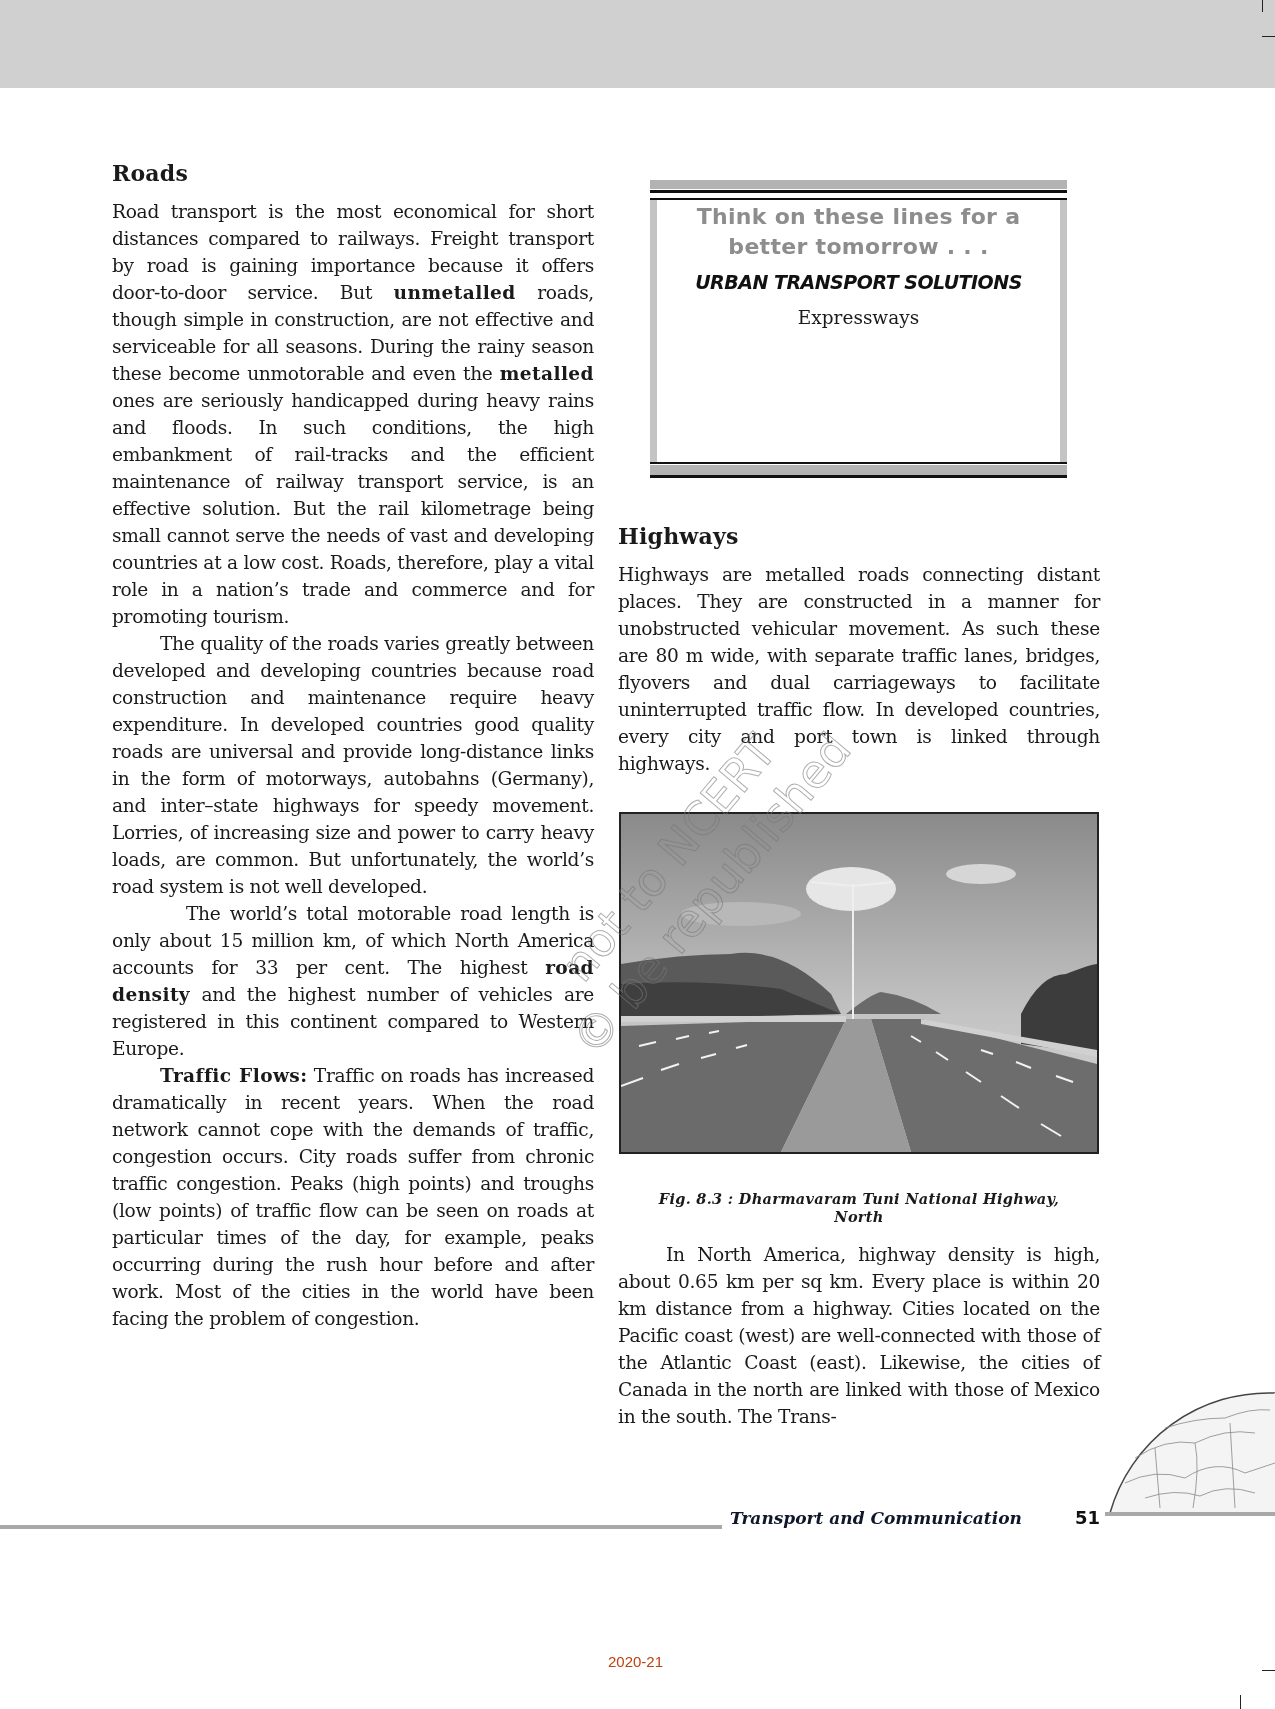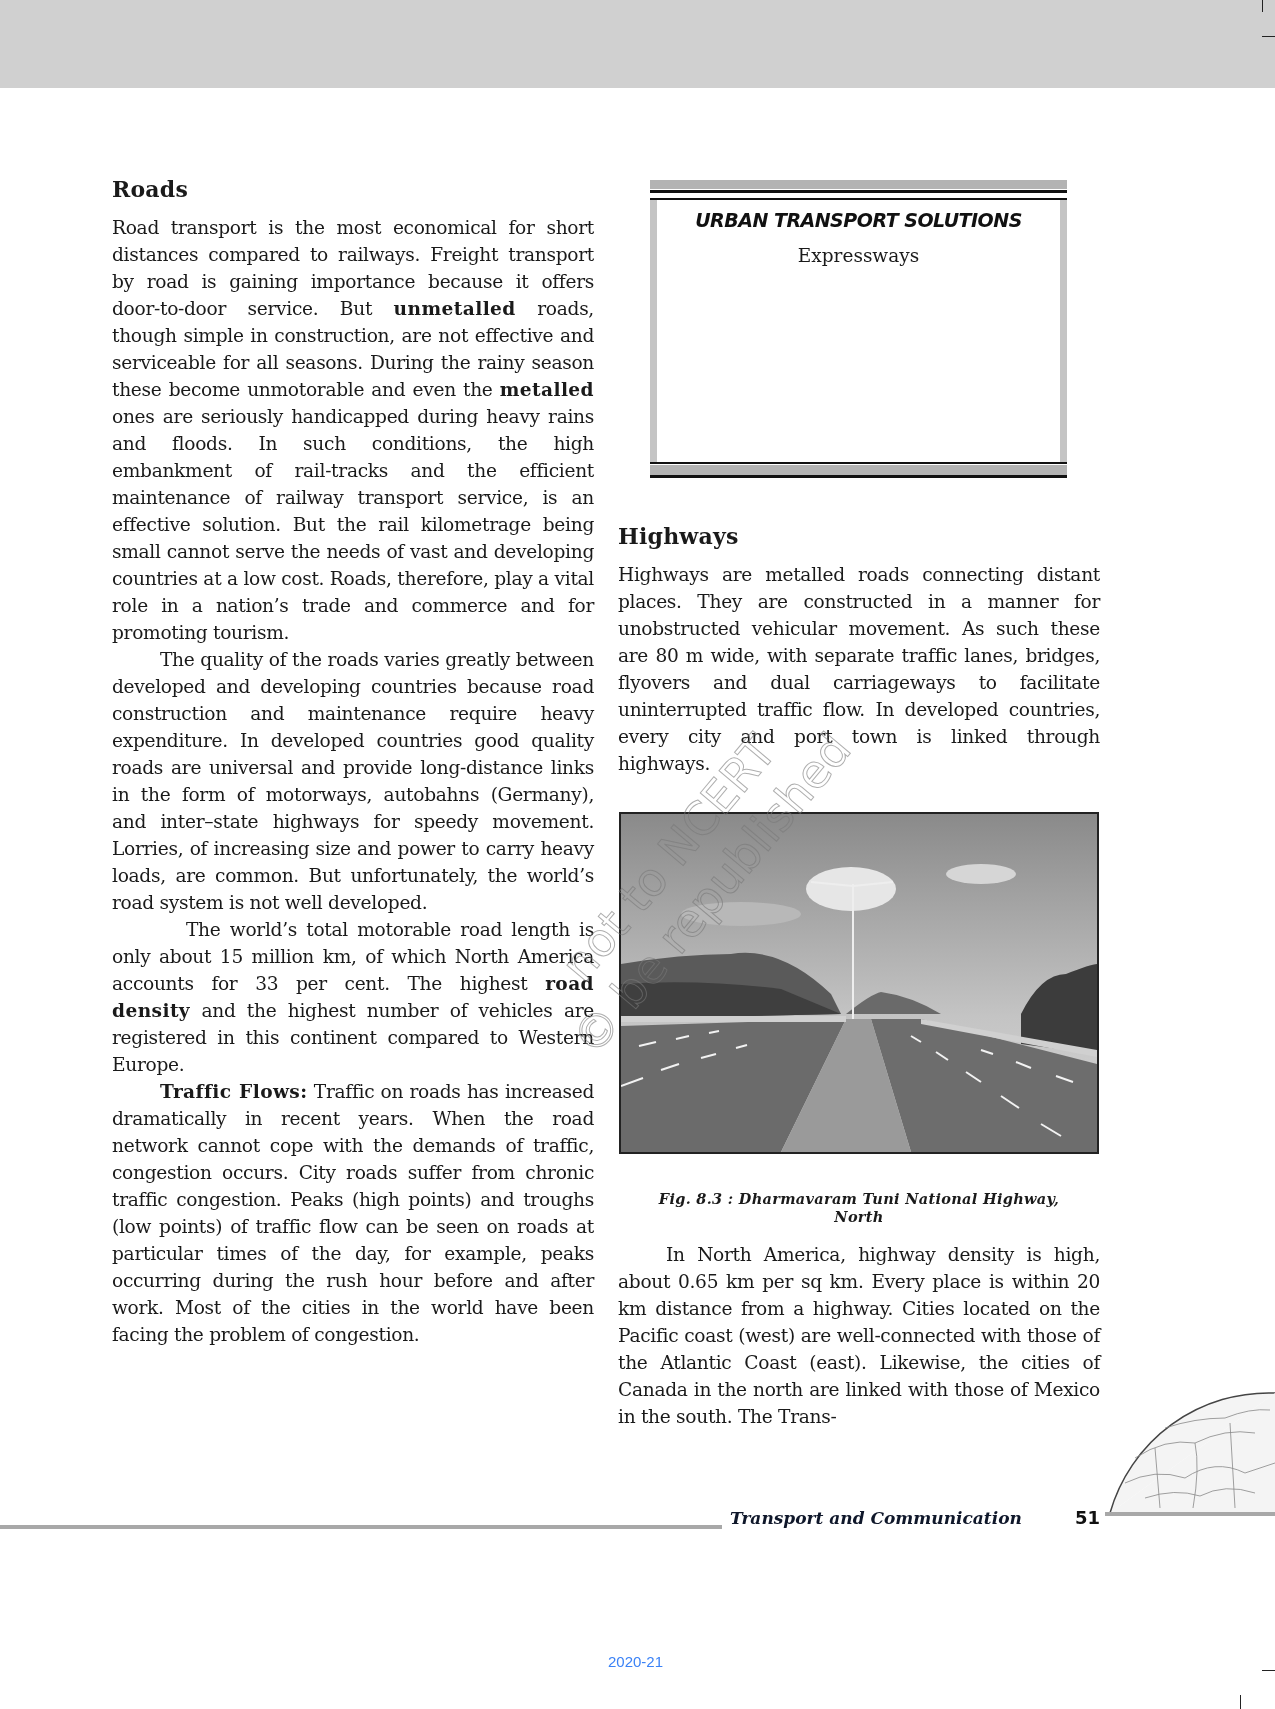--- a/index.html
+++ b/index.html
@@ -6,21 +6,21 @@
   body {
     width: 1275px; height: 1709px; position: relative; overflow: hidden;
     background: #ffffff; color: #1a1a1a;
     font-family: "DejaVu Serif", serif;
   }
   .top-band { position: absolute; left: 0; top: 0; width: 1275px; height: 88px; background: #d0d0d0; }
   .crop-v { position: absolute; width: 1px; background: #222; }
   .crop-h { position: absolute; height: 1px; background: #222; }
 
   .col { position: absolute; }
-  .left-col { left: 112px; top: 176px; width: 482px; }
+  .left-col { left: 112px; top: 160px; width: 482px; }
   .right-col { left: 618px; width: 482px; }
 
   h2.sec { font-family: "DejaVu Serif", serif; font-weight: bold; font-size: 22px; margin: 0 0 12px 0; letter-spacing: 0.2px; }
   p.body {
     font-family: "DejaVu Serif", serif; font-size: 18.6px; line-height: 27px;
     text-align: justify; margin: 0; letter-spacing: -0.3px; word-spacing: 0px;
   }
   p.indent { text-indent: 48px; }
   p.indent2 { text-indent: 74px; }
   .bold { font-weight: bold; letter-spacing: 0.4px; }
@@ -65,21 +65,21 @@
 
   
   .footer-rule { position: absolute; left: 0; top: 1525px; width: 722px; height: 4px; background: #a8a8a8; }
   .footer-title {
     position: absolute; left: 730px; top: 1508px; font-family: "DejaVu Serif", serif; font-style: italic; font-weight: bold;
     color: #0f172a; font-size: 17px;
   }
   .page-num { position: absolute; left: 1075px; top: 1507px; font-family: "DejaVu Sans", sans-serif; font-weight: bold; font-size: 18px; color: #111; }
   .globe { position: absolute; left: 1105px; top: 1388px; width: 170px; height: 130px; }
   .globe-rule { position: absolute; left: 1105px; top: 1512px; width: 170px; height: 4px; background: #a8a8a8; }
-  .year { position: absolute; left: 608px; top: 1653px; font-family: "Liberation Sans", sans-serif; font-size: 15px; color: #3b82f6; }
+  .year { position: absolute; left: 608px; top: 1653px; font-family: "Liberation Sans", sans-serif; font-size: 15px; color: #c2410c; }
 </style>
 </head>
 <body>
 
 <div class="top-band"></div>
 <div class="crop-v" style="left:1262px;top:0;height:12px;"></div>
 <div class="crop-h" style="left:1262px;top:36px;width:13px;"></div>
 <div class="crop-h" style="left:1262px;top:1670px;width:13px;"></div>
 <div class="crop-v" style="left:1240px;top:1695px;height:14px;"></div>
 
@@ -89,20 +89,24 @@
   <p class="body indent">The quality of the roads varies greatly between developed and developing countries because road construction and maintenance require heavy expenditure.  In developed countries good quality roads are universal and provide long-distance links in the form of motorways, autobahns (Germany), and inter–state highways for speedy movement. Lorries, of  increasing size and power  to carry heavy loads, are common. But unfortunately, the world’s road system is not well developed.</p>
   <p class="body indent2"><span>The world’s total motorable road length is only about 15 million km, of which North America accounts for 33 per cent.  The highest </span><span class="bold">road density</span><span> and the highest number of vehicles are registered in this continent compared to Western Europe.</span></p>
   <p class="body indent"><span class="bold">Traffic Flows:</span><span> Traffic on roads has increased dramatically in recent years. When the road network cannot cope with the demands of traffic, congestion occurs. City roads suffer from chronic traffic congestion.  Peaks (high points) and troughs (low points) of traffic flow can be seen on roads at particular times of the day, for example, peaks occurring during the rush hour before and after work. Most of the cities in the world have been facing the problem of congestion.</span></p>
 </div>
 
 <div class="think-box">
   <div class="tb-bar-top"></div>
   <div class="tb-line1"></div>
   <div class="tb-line2"></div>
   <div class="tb-inner">
+    <div class="tb-title">
+      <div>Think on these lines for a</div>
+      <div>better tomorrow . . .</div>
+    </div>
     <div class="tb-sub">URBAN TRANSPORT SOLUTIONS</div>
     <div class="tb-item">Expressways</div>
   </div>
   <div class="tb-line3"></div>
   <div class="tb-bar-bot"></div>
   <div class="tb-line4"></div>
 </div>
 
 <div class="col right-col" style="top:523px;">
   <h2 class="sec">Highways</h2>

